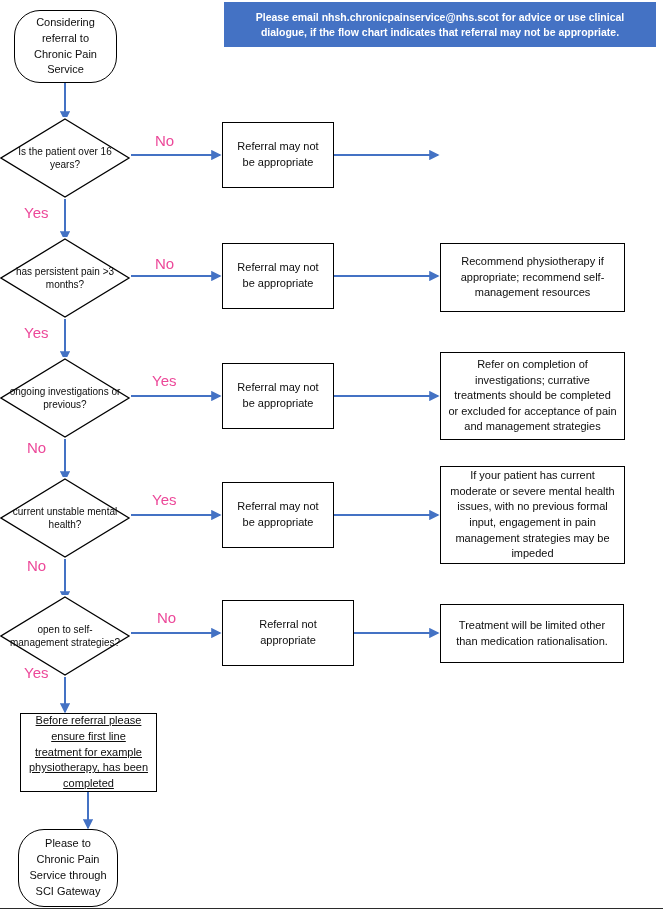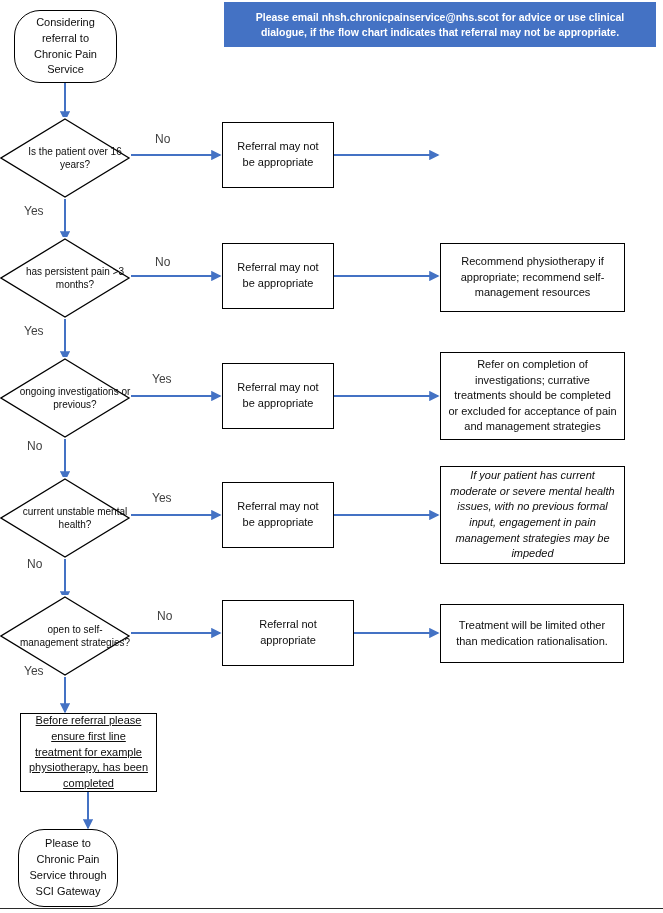--- a/index.html
+++ b/index.html
@@ -39,21 +39,21 @@
     line-height: 1.35;
     font-weight: 700;
   }
 
   
   .node {
     position: absolute;
     box-sizing: border-box;
     display: flex;
     align-items: center;
-    justify-content: flex-end;
+    justify-content: center;
     text-align: center;
     background: #ffffff;
   }
   .terminator {
     border: 1.3px solid #000000;
     border-radius: 26px;
     font-size: 11px;
     line-height: 1.45;
     padding: 4px 8px;
   }
@@ -79,22 +79,22 @@
     z-index: 2;
     width: 112px;
     text-align: center;
     font-size: 10px;
     line-height: 1.32;
   }
 
   
   .branch-label {
     position: absolute;
-    font-size: 12px;
-    color: #404040;
+    font-size: 15px;
+    color: #ec4899;
     line-height: 1;
     white-space: nowrap;
   }
 
   
   #wires {
     position: absolute;
     left: 0;
     top: 0;
     width: 663px;
@@ -195,21 +195,21 @@
 
   <div class="node decision" style="left:-1px; top:477px;">
     <svg viewBox="0 0 132 82" xmlns="http://www.w3.org/2000/svg">
       <polygon points="66,2 130,41 66,80 2,41" fill="#ffffff" stroke="#000000" stroke-width="1.3"></polygon>
     </svg>
     <span class="dtext">current unstable mental health?</span>
   </div>
   <div class="branch-label" style="left:152px; top:492px;">Yes</div>
   <div class="branch-label" style="left:27px; top:558px;">No</div>
   <div class="node process" style="left:222px; top:482px; width:112px; height:66px;">Referral may not be appropriate</div>
-  <div class="node process" style="left:440px; top:466px; width:185px; height:98px;font-style:italic;">If your patient has current moderate or severe mental health issues, with no previous formal input, engagement in pain management strategies may be impeded</div>
+  <div class="node process" style="left:440px; top:466px; width:185px; height:98px;">If your patient has current moderate or severe mental health issues, with no previous formal input, engagement in pain management strategies may be impeded</div>
 
   <div class="node decision" style="left:-1px; top:595px;">
     <svg viewBox="0 0 132 82" xmlns="http://www.w3.org/2000/svg">
       <polygon points="66,2 130,41 66,80 2,41" fill="#ffffff" stroke="#000000" stroke-width="1.3"></polygon>
     </svg>
     <span class="dtext">open to self-management strategies?</span>
   </div>
   <div class="branch-label" style="left:157px; top:610px;">No</div>
   <div class="branch-label" style="left:24px; top:665px;">Yes</div>
   <div class="node process" style="left:222px; top:600px; width:132px; height:66px;">Referral not appropriate</div>

